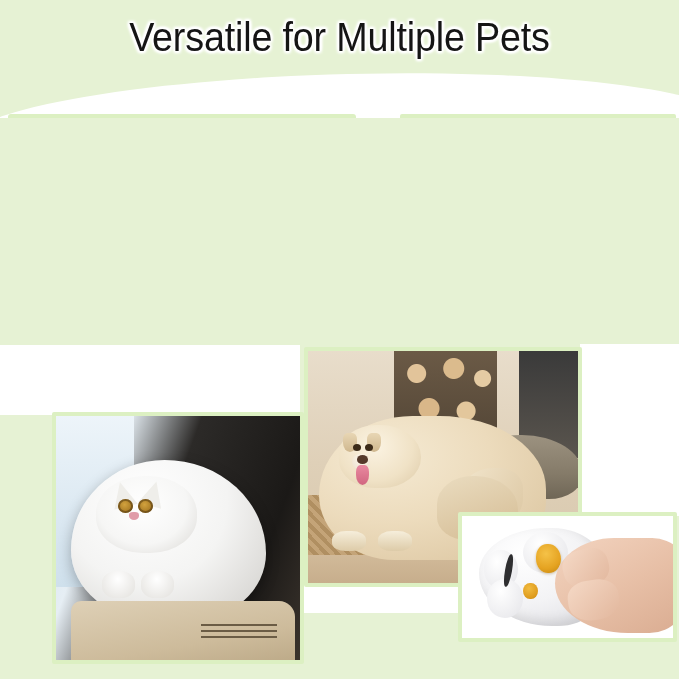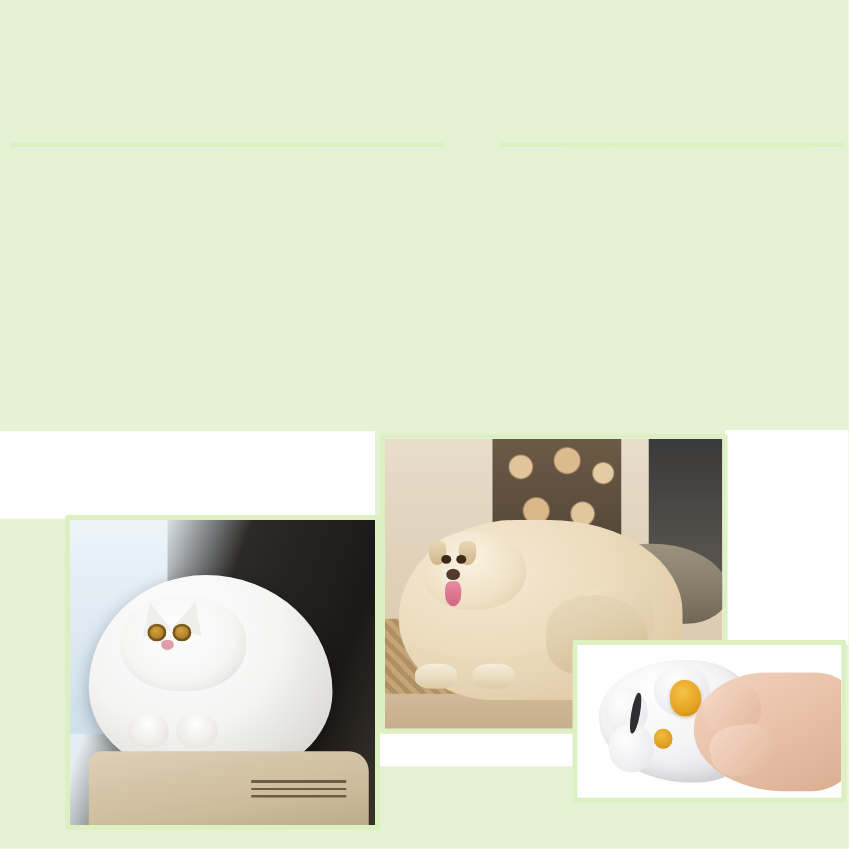--- a/index.html
+++ b/index.html
@@ -506,20 +506,24 @@
     position: absolute;
     background: #ffffff;
     z-index: 1;
   }
 </style>
 </head>
 <body>
 
 <div id="page">
 
+  <div class="header-band">
+    <div class="header-swoosh"></div>
+    <div class="page-title">Versatile for Multiple Pets</div>
+  </div>
 
   <div class="filler" style="left:0; top:118px; width:679px; height:560px; background:#e6f2d4;"></div>
   <div class="filler" style="left:0; top:345px; width:300px; height:70px;"></div>
   <div class="filler" style="left:580px; top:344px; width:99px; height:172px;"></div>
   <div class="filler" style="left:304px; top:585px; width:160px; height:28px;"></div>
 
   <div class="panel panel-ba">
     <div class="ba-inner">
 
       <div class="ba-card">

